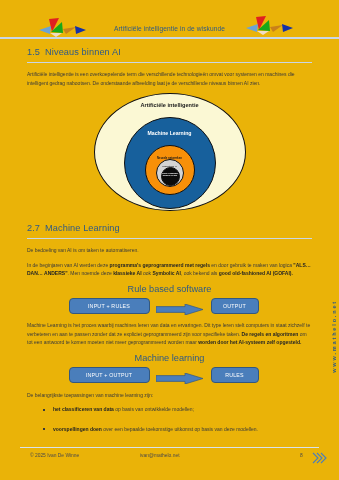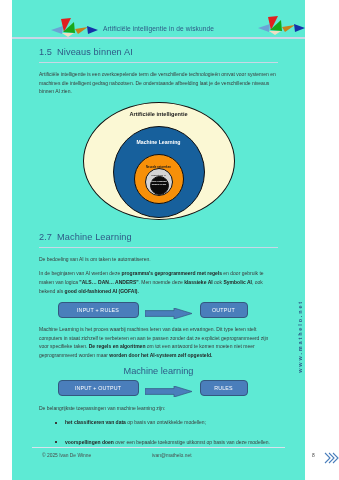--- a/index.html
+++ b/index.html
@@ -4,23 +4,22 @@
 <style>
   * { box-sizing: border-box; margin: 0; padding: 0; }
   html, body {
     width: 339px; height: 480px;
     background: #ffffff;
     font-family: "Liberation Sans", sans-serif;
     overflow: hidden;
   }
   .page {
     position: relative;
-    width: 293px; height: 480px;
-    background: #5eead4;
-    margin-left: 12px;
+    width: 339px; height: 480px;
+    background: #eab308;
   }
 
   
   .header {
     position: relative;
     height: 41px;
   }
   .header-title {
     position: absolute;
     left: 0; right: 0; top: 25px;
@@ -266,20 +265,21 @@
 
     <h2 class="sec" style="margin-top:12px">
       <span class="num">2.7</span><span>Machine Learning</span>
     </h2>
     <div class="rule-under"></div>
 
     <p class="body">De bedoeling van AI is om taken te automatiseren.</p>
 
     <p class="body"><span>In de beginjaren van AI werden deze </span><b>programma's geprogrammeerd met regels</b><span> en door gebruik te maken van logica </span><b>"ALS… DAN… ANDERS"</b><span>. Men noemde deze </span><b>klassieke AI</b><span> ook </span><b>Symbolic AI</b><span>, ook bekend als </span><b>good old-fashioned AI (GOFAI).</b></p>
 
+    <div class="flow-title">Rule based software</div>
     <div class="flow">
       <div class="box in">INPUT + RULES</div>
       <div class="arrow">
         <svg viewBox="0 0 48 11" width="48" height="11">
           <polygon points="0,2.6 29,2.6 29,0 47,5.5 29,11 29,8.4 0,8.4" fill="#4a7ebb" stroke="#33587f" stroke-width=".7"></polygon>
         </svg>
       </div>
       <div class="box out">OUTPUT</div>
     </div>
 

